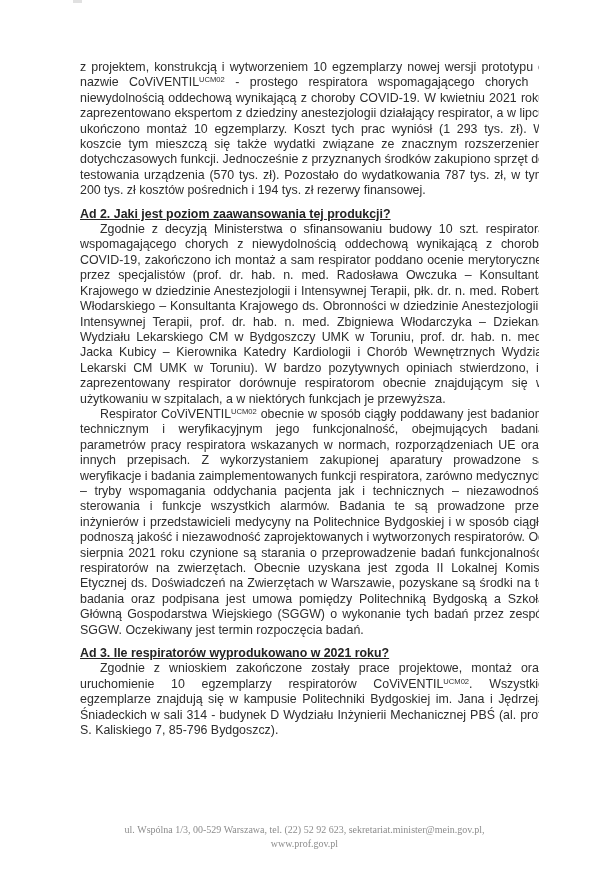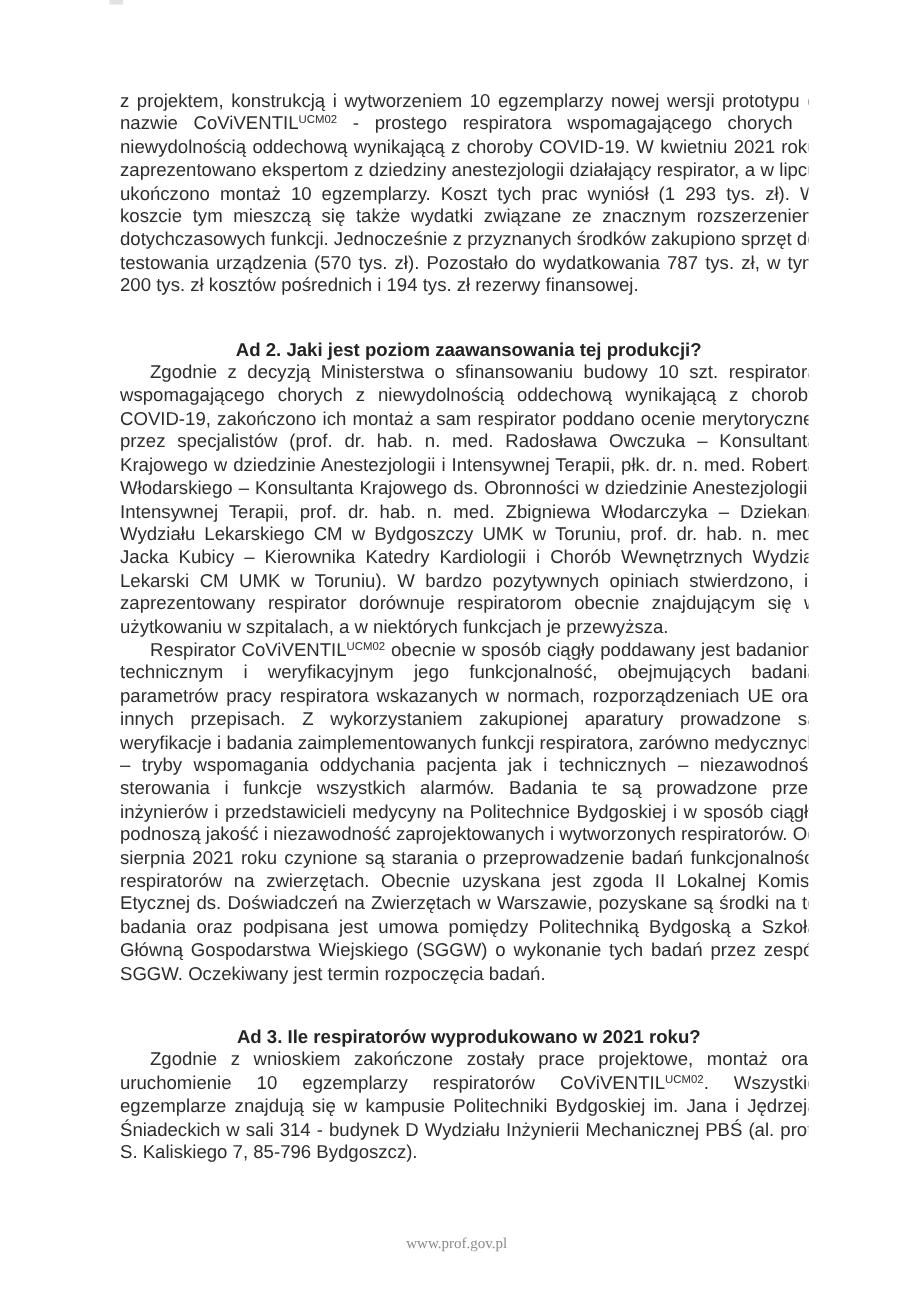--- a/index.html
+++ b/index.html
@@ -35,27 +35,28 @@
     text-align: justify;
   }
   .para {
     margin: 0;
     padding: 0;
   }
   .para.indent {
     text-indent: 20px;
   }
   .heading {
-    margin: 27px 0 0 0;
+    margin: 8px 0 0 0;
     padding: 0;
     font-size: 12.4px;
     line-height: 15.4px;
     font-weight: bold;
     color: #242424;
-    text-align: center;
+    text-align: left;
+    text-decoration: underline;
   }
   .sup {
     font-size: 7.6px;
     line-height: 0;
     position: relative;
     top: -4px;
     vertical-align: baseline;
   }
   .footer {
     position: absolute;
@@ -76,15 +77,16 @@
   <div class="scan-artifact"></div>
   <div class="doc-body" id="doc-body">
       <p class="para">z projektem, konstrukcją i wytworzeniem 10 egzemplarzy nowej wersji prototypu o nazwie CoViVENTIL<span class="sup">UCM02</span> - prostego respiratora wspomagającego chorych z niewydolnością oddechową wynikającą z choroby COVID-19. W kwietniu 2021 roku zaprezentowano ekspertom z dziedziny anestezjologii działający respirator, a w lipcu ukończono montaż 10 egzemplarzy. Koszt tych prac wyniósł (1 293 tys. zł). W koszcie tym mieszczą się także wydatki związane ze znacznym rozszerzeniem dotychczasowych funkcji. Jednocześnie z przyznanych środków zakupiono sprzęt do testowania urządzenia (570 tys. zł). Pozostało do wydatkowania 787 tys. zł, w tym 200 tys. zł kosztów pośrednich i 194 tys. zł rezerwy finansowej.</p>
       <h2 class="heading">Ad 2. Jaki jest poziom zaawansowania tej produkcji?</h2>
       <p class="para indent">Zgodnie z decyzją Ministerstwa o sfinansowaniu budowy 10 szt. respiratora wspomagającego chorych z niewydolnością oddechową wynikającą z choroby COVID-19, zakończono ich montaż a sam respirator poddano ocenie merytorycznej przez specjalistów (prof. dr. hab. n. med. Radosława Owczuka – Konsultanta Krajowego w dziedzinie Anestezjologii i Intensywnej Terapii, płk. dr. n. med. Roberta Włodarskiego – Konsultanta Krajowego ds. Obronności w dziedzinie Anestezjologii i Intensywnej Terapii, prof. dr. hab. n. med. Zbigniewa Włodarczyka – Dziekana Wydziału Lekarskiego CM w Bydgoszczy UMK w Toruniu, prof. dr. hab. n. med. Jacka Kubicy – Kierownika Katedry Kardiologii i Chorób Wewnętrznych Wydział Lekarski CM UMK w Toruniu). W bardzo pozytywnych opiniach stwierdzono, iż zaprezentowany respirator dorównuje respiratorom obecnie znajdującym się w użytkowaniu w szpitalach, a w niektórych funkcjach je przewyższa.</p>
       <p class="para indent">Respirator CoViVENTIL<span class="sup">UCM02</span> obecnie w sposób ciągły poddawany jest badaniom technicznym i weryfikacyjnym jego funkcjonalność, obejmujących badania parametrów pracy respiratora wskazanych w normach, rozporządzeniach UE oraz innych przepisach. Z wykorzystaniem zakupionej aparatury prowadzone są weryfikacje i badania zaimplementowanych funkcji respiratora, zarówno medycznych – tryby wspomagania oddychania pacjenta jak i technicznych – niezawodność sterowania i funkcje wszystkich alarmów. Badania te są prowadzone przez inżynierów i przedstawicieli medycyny na Politechnice Bydgoskiej i w sposób ciągły podnoszą jakość i niezawodność zaprojektowanych i wytworzonych respiratorów. Od sierpnia 2021 roku czynione są starania o przeprowadzenie badań funkcjonalności respiratorów na zwierzętach. Obecnie uzyskana jest zgoda II Lokalnej Komisji Etycznej ds. Doświadczeń na Zwierzętach w Warszawie, pozyskane są środki na te badania oraz podpisana jest umowa pomiędzy Politechniką Bydgoską a Szkołą Główną Gospodarstwa Wiejskiego (SGGW) o wykonanie tych badań przez zespół SGGW. Oczekiwany jest termin rozpoczęcia badań.</p>
       <h2 class="heading">Ad 3. Ile respiratorów wyprodukowano w 2021 roku?</h2>
       <p class="para indent">Zgodnie z wnioskiem zakończone zostały prace projektowe, montaż oraz uruchomienie 10 egzemplarzy respiratorów CoViVENTIL<span class="sup">UCM02</span>. Wszystkie egzemplarze znajdują się w kampusie Politechniki Bydgoskiej im. Jana i Jędrzeja Śniadeckich w sali 314 - budynek D Wydziału Inżynierii Mechanicznej PBŚ (al. prof. S. Kaliskiego 7, 85-796 Bydgoszcz).</p>
     </div>
   <div class="footer">
+    <div>ul. Wspólna 1/3, 00-529 Warszawa, tel. (22) 52 92 623, sekretariat.minister@mein.gov.pl,</div>
     <div>www.prof.gov.pl</div>
   </div>
 </div>
 
 </body></html>

